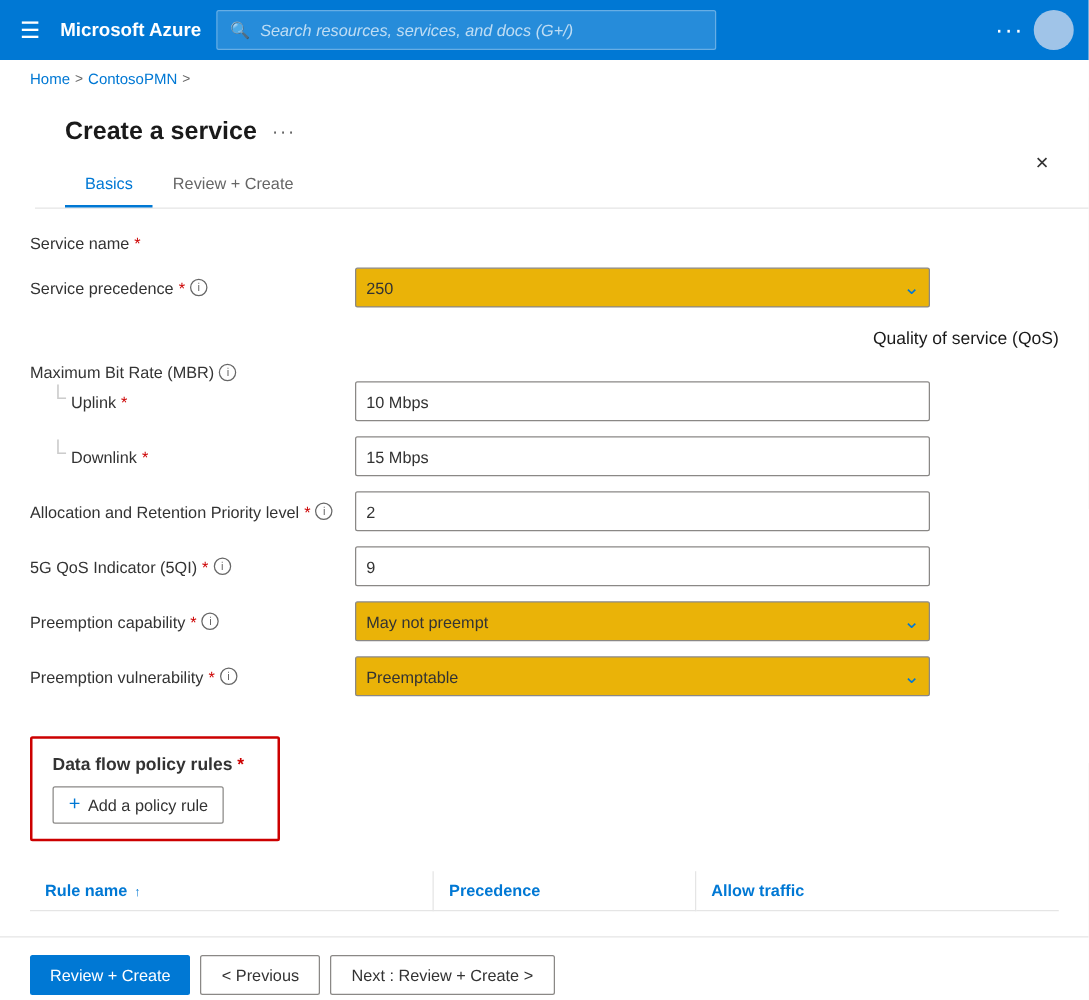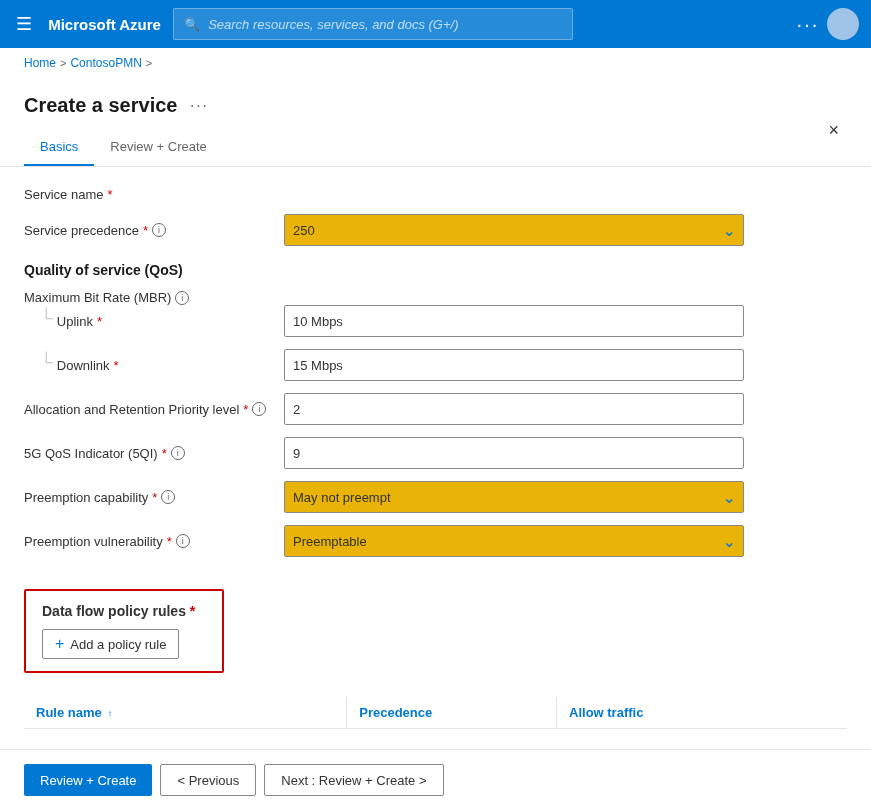--- a/index.html
+++ b/index.html
@@ -70,20 +70,21 @@
       min-height: calc(800px - 48px - 32px);
       display: flex;
       flex-direction: column;
     }
     .panel-header {
       padding: 16px 24px 0;
       display: flex;
       align-items: center;
       justify-content: space-between;
       border-bottom: 1px solid #e5e5e5;
+      margin-left: 28px;
     }
     .panel-title-row {
       display: flex;
       align-items: center;
       gap: 12px;
     }
     .panel-title {
       font-size: 20px;
       font-weight: 600;
       color: #1a1a1a;
@@ -183,24 +184,25 @@
       right: 8px;
       top: 50%;
       transform: translateY(-50%);
       color: #0078d4;
       font-size: 16px;
       pointer-events: none;
     }
 
     
     .section-header {
-      font-weight: 700;
+      font-weight: 400;
       font-size: 14px;
       color: #1a1a1a;
       margin: 16px 0 12px;
+      text-align: right;
     }
 
     
     .mbr-group { margin-bottom: 0; }
     .mbr-sublabel {
       width: 260px;
       font-size: 13px;
       color: #333;
       display: flex;
       align-items: center;

